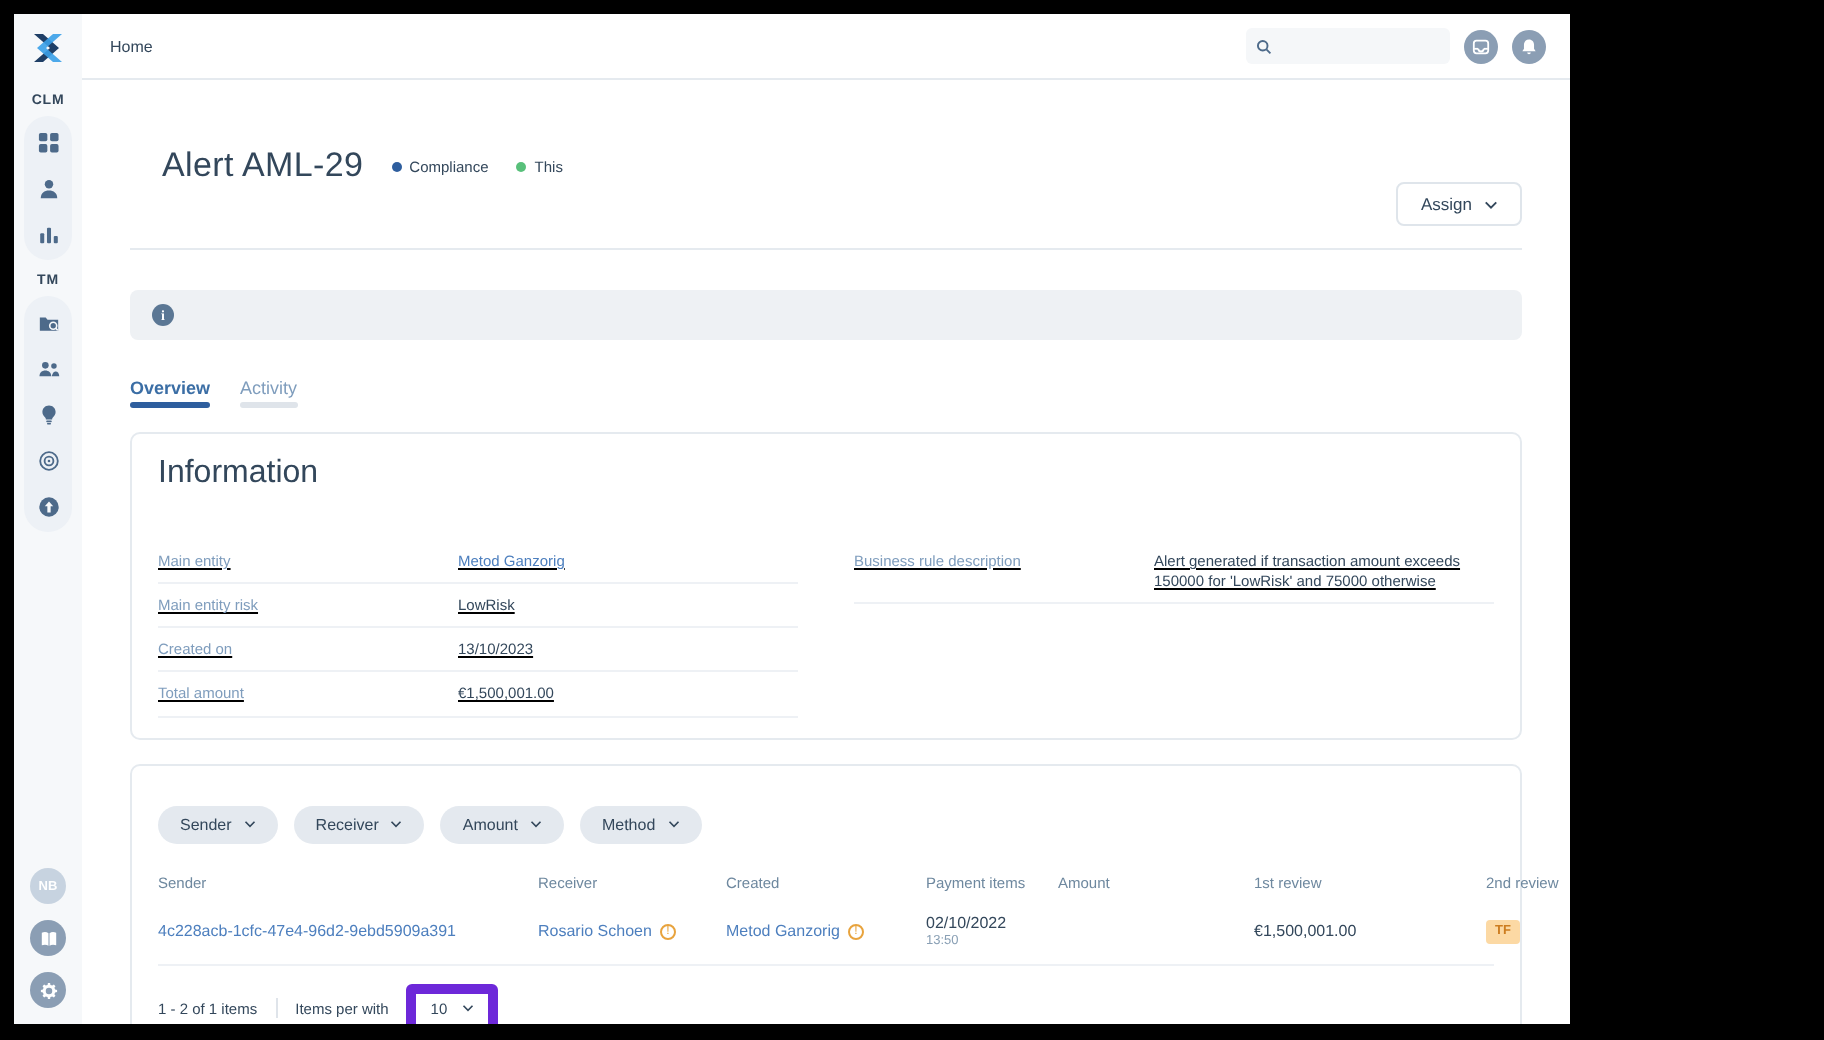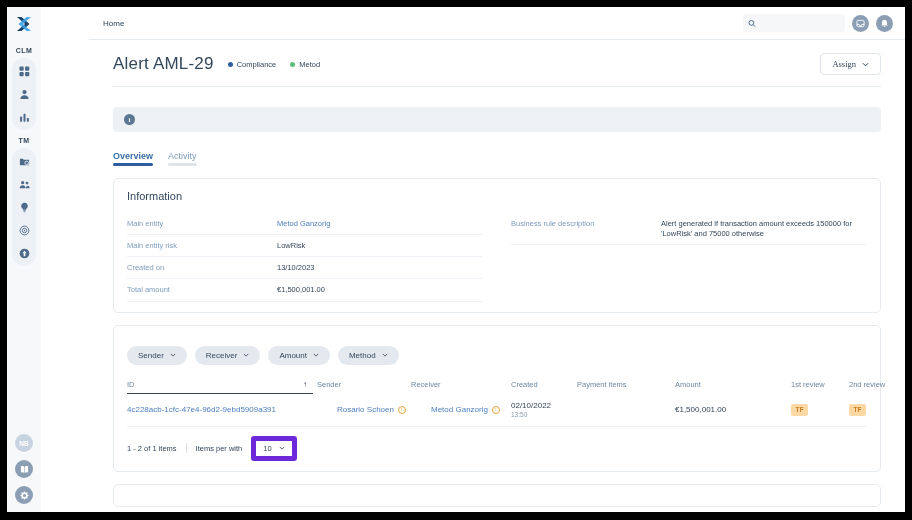--- a/index.html
+++ b/index.html
@@ -1,18 +1,18 @@
 <!DOCTYPE html>
 <html><head>
 <meta charset="utf-8">
 <style>
   * { margin:0; padding:0; box-sizing:border-box; }
   html,body { width:912px; height:520px; background:#000; font-family:"Liberation Sans", sans-serif; }
   .frame { position:absolute; left:0; top:0; width:912px; height:520px; background:#000; }
-  .window { position:absolute; left:7px; top:7px; width:898px; height:505px; background:#fff; display:flex; overflow:hidden;gap:48px; }
+  .window { position:absolute; left:7px; top:7px; width:778px; height:505px; background:#fff; display:flex; overflow:hidden; }
 
   
   .sidebar { width:34px; background:#f6f8fa; display:flex; flex-direction:column; align-items:center; padding:7px 0 8px; flex-shrink:0; }
   .logo { width:20px; height:20px; margin-bottom:6px; }
   .side-label { font-size:7px; font-weight:bold; color:#33475b; letter-spacing:.4px; margin:7px 0 4px; }
   .side-group { background:#edf1f6; border-radius:12px; padding:7px 0; display:flex; flex-direction:column; gap:11px; width:24px; align-items:center; }
   .side-icon { width:12px; height:12px; display:flex; align-items:center; justify-content:center; cursor:pointer; }
   .side-bottom { margin-top:auto; display:flex; flex-direction:column; gap:8px; align-items:center; }
   .avatar { width:18px; height:18px; border-radius:50%; background:#c7d3e0; color:#fff; font-size:6.5px; font-weight:bold; display:flex; align-items:center; justify-content:center; }
   .circle-btn { width:18px; height:18px; border-radius:50%; background:#8b9eb4; display:flex; align-items:center; justify-content:center; cursor:pointer; }
@@ -23,63 +23,63 @@
   .breadcrumb { font-size:8px; color:#33475b; }
   .topbar-right { margin-left:auto; display:flex; align-items:center; gap:7px; }
   .searchbox { width:102px; height:18px; background:#f5f7f9; border-radius:3px; display:flex; align-items:center; padding:0 5px; gap:4px; }
   .searchbox input { border:none; background:transparent; outline:none; width:80px; font-size:8px; color:#33475b; }
   .top-circle { width:17px; height:17px; border-radius:50%; background:#8b9eb4; display:flex; align-items:center; justify-content:center; cursor:pointer; }
 
   .content { flex:1; padding:0 24px; overflow:hidden; }
 
   
   .page-head { display:flex; align-items:center; padding:13px 0 11px; border-bottom:1px solid #e5eaef; }
-  .page-title { font-size:17px; color:#33475b; font-weight:500; letter-spacing:.2px; }
+  .page-title { font-size:17px; color:#33475b; font-weight:500; letter-spacing:.2px;margin-left:16px; }
   .badges { display:flex; gap:14px; margin-left:14px; }
   .badge { display:flex; align-items:center; gap:4px; font-size:7.5px; color:#33475b; }
   .dot { width:5px; height:5px; border-radius:50%; }
-  .assign-btn { margin-left:auto; border:1px solid #dfe5eb; border-radius:4px; background:#fff; padding:5px 11px; font-size:8.5px; color:#33475b; display:flex; align-items:center; gap:6px; cursor:pointer; font-family:Liberation Serif, serif; }
+  .assign-btn { margin-left:auto; border:1px solid #dfe5eb; border-radius:4px; background:#fff; padding:5px 11px; font-size:8.5px; color:#33475b; display:flex; align-items:center; gap:6px; cursor:pointer; font-family:Liberation Sans, sans-serif;margin-top:38px; }
 
   
   .banner { margin-top:20px; background:#eef1f4; border-radius:4px; padding:7px 11px; display:flex; align-items:center; gap:9px; font-size:8px; color:#33475b; }
   .info-ic { width:11px; height:11px; border-radius:50%; background:#5b7794; color:#fff; font-size:7px; font-weight:bold; display:flex; align-items:center; justify-content:center; font-family:"Liberation Serif", serif; flex-shrink:0; }
   a.lnk { color:#4d7fbe; text-decoration:none; cursor:pointer; }
 
   
   .tabs { margin-top:19px; display:flex; gap:15px; }
   .tab { font-size:9px; padding-bottom:5px; position:relative; cursor:pointer; }
   .tab .bar { position:absolute; left:0; right:0; bottom:0; height:3px; border-radius:2px; }
   .tab.active { color:#3b6ea5; font-weight:bold; }
   .tab.active .bar { background:#2e5e9e; }
   .tab.inactive { color:#7f9dbd; }
   .tab.inactive .bar { background:#dfe4ea; }
 
   
   .card { border:1px solid #e5eaef; border-radius:5px; margin-top:12px; padding:11px 13px 10px; background:#fff; }
-  .card-title { font-size:11px; color:#33475b; font-weight:500; }
-
-  .info-grid { display:grid; grid-template-columns:1fr 1fr; column-gap:28px; margin-top:11px; }
+  .card-title { font-size:16px; color:#33475b; font-weight:500; }
+
+  .info-grid { display:grid; grid-template-columns:1fr 1fr; column-gap:28px; margin-top:24px;text-decoration:underline; }
   .info-row { display:flex; border-bottom:1px solid #eef1f5; padding:6px 0 5px; align-items:flex-start; }
   .ilabel { flex:0 0 150px; font-size:7.5px; color:#7f9dbd; }
   .ival { font-size:7.5px; color:#33475b; line-height:1.35; }
   .ival.link { color:#4d7fbe; cursor:pointer; }
 
   
   .filters { display:flex; gap:8px; margin-top:9px; }
   .pill { background:#e4e9ef; border-radius:11px; padding:5px 11px; font-size:8px; color:#33475b; display:flex; align-items:center; gap:6px; cursor:pointer; border:none; font-family:inherit; }
 
   .tx-table { margin-top:11px; }
   .tx-head, .tx-row { display:grid; grid-template-columns:186px 90px 96px 62px 94px 112px 54px 54px 1fr; column-gap:4px; align-items:center; }
   .tx-head { font-size:7.5px; color:#6e889f; }
   .th { padding:4px 0; cursor:pointer; }
   .th-id { border-bottom:1px solid #33475b; display:flex; align-items:center; justify-content:space-between; padding-right:6px; }
   .sort-arrow { color:#33475b; font-size:8px; }
   .tx-row { border-bottom:1px solid #eef1f5; padding:7px 0; font-size:8px; color:#33475b; }
   .tx-id { color:#4d7fbe; cursor:pointer; overflow:hidden; white-space:nowrap; }
-  .namecell { display:flex; align-items:center; gap:4px; color:#4d7fbe; cursor:pointer;margin-left:20px; }
+  .namecell { display:flex; align-items:center; gap:4px; color:#4d7fbe; cursor:pointer; }
   .warn-ic { width:8px; height:8px; border-radius:50%; border:1px solid #e8a33d; color:#e8a33d; font-size:6px; display:flex; align-items:center; justify-content:center; flex-shrink:0; }
   .created .d { font-size:8px; }
   .created .t { font-size:6.5px; color:#8aa0b5; margin-top:1px; }
   .tfbadge { display:inline-block; background:#fcd9a4; color:#cd7d20; font-size:6.5px; font-weight:bold; padding:2.5px 4.5px; border-radius:2px; }
 
   .pagination { display:flex; align-items:center; margin-top:9px; font-size:7.5px; color:#33475b; gap:9px; }
   .pg-sep { width:1px; height:10px; background:#dfe4ea; }
   .pg-select { border:5px solid #6d28d9; border-radius:3px; padding:3px 7px; display:flex; align-items:center; gap:7px; cursor:pointer; }
 
   svg { display:block; }
@@ -211,21 +211,21 @@
 
         <div class="page-head">
           <span class="page-title">Alert AML-29</span>
           <div class="badges">
             <span class="badge">
               <span class="dot" style="background:#2e5e9e"></span>
               <span>Compliance</span>
             </span>
             <span class="badge">
               <span class="dot" style="background:#58c07a"></span>
-              <span>Metod</span>
+              <span>This</span>
             </span>
           </div>
           <button class="assign-btn">
             <span>Assign</span>
             <svg viewBox="0 0 8 5" width="7" height="5" fill="none" stroke="#33475b" stroke-width="1.1">
                 <polyline points="1,1 4,4 7,1"></polyline>
               </svg>
           </button>
         </div>
 
@@ -296,24 +296,20 @@
             <button class="pill">
               <span>Method</span>
               <svg viewBox="0 0 8 5" width="6" height="4" fill="none" stroke="#33475b" stroke-width="1.1">
                   <polyline points="1,1 4,4 7,1"></polyline>
                 </svg>
             </button>
           </div>
 
           <div class="tx-table">
             <div class="tx-head">
-              <span class="th th-id">
-                <span>ID</span>
-                <span class="sort-arrow">↑</span>
-              </span>
               <span class="th">Sender</span>
               <span class="th">Receiver</span>
               <span class="th">Created</span>
               <span class="th">Payment items</span>
               <span class="th">Amount</span>
               <span class="th">1st review</span>
               <span class="th">2nd review</span>
               <span class="th">Compliance</span>
             </div>
 

